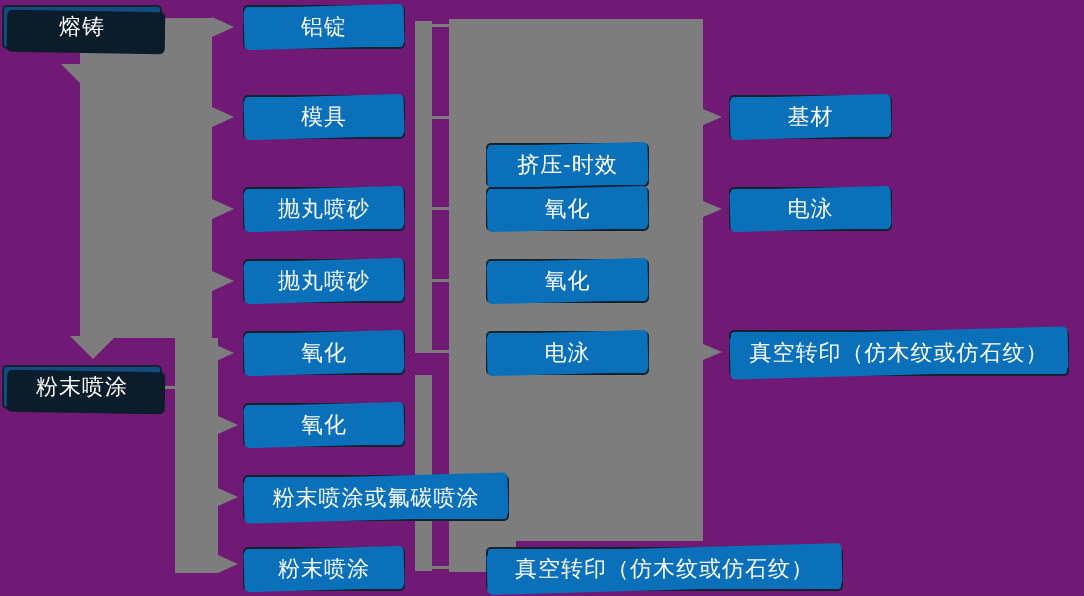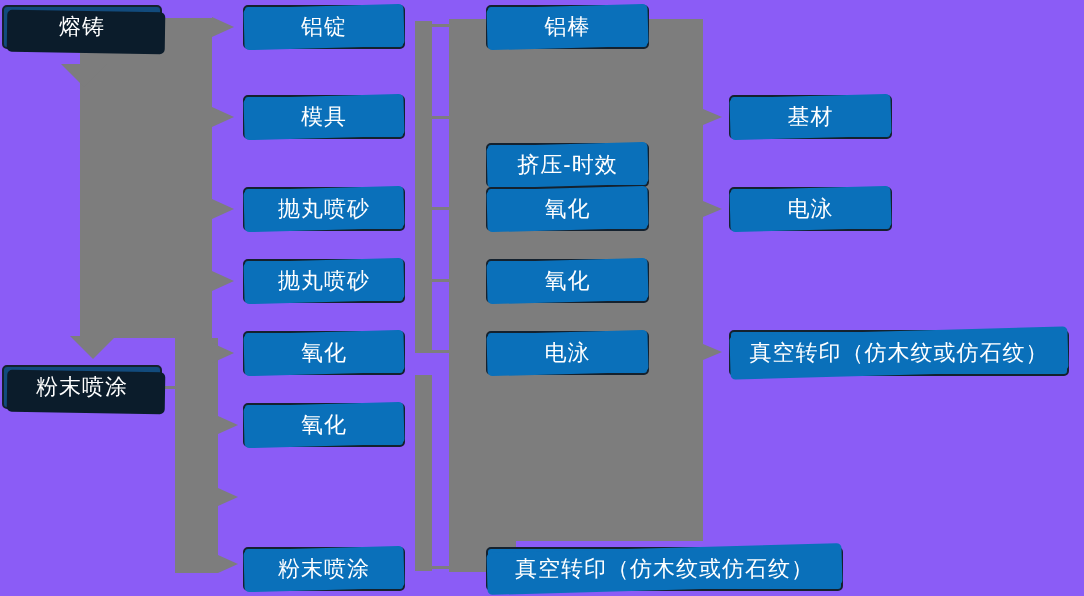--- a/index.html
+++ b/index.html
@@ -1,20 +1,20 @@
 <!DOCTYPE html>
 <html><head>
 <meta charset="utf-8">
 <style>
   html,body{margin:0;padding:0;}
   body{
     width:1084px;height:596px;background:#ffffff;overflow:hidden;
     font-family:"Liberation Sans","DejaVu Sans",sans-serif;
   }
-  #stage{position:relative;width:1084px;height:596px;background:#8b5cf6;}
+  #stage{position:relative;width:1084px;height:596px;background:#701a75;}
 
   
   .gray{position:absolute;background:#7d7d7d;z-index:1;}
   .tick{position:absolute;background:#7d7d7d;height:3px;z-index:1;}
 
   .arr{position:absolute;width:0;height:0;z-index:1;}
   .arr-right-lg{border-top:10px solid transparent;border-bottom:10px solid transparent;border-left:22px solid #7d7d7d;}
   .arr-right-md{border-top:9px solid transparent;border-bottom:9px solid transparent;border-left:20px solid #7d7d7d;}
   .arr-right-sm{border-top:8px solid transparent;border-bottom:8px solid transparent;border-left:19px solid #7d7d7d;}
   .arr-down{border-left:23px solid transparent;border-right:23px solid transparent;border-top:23px solid #7d7d7d;}
@@ -92,27 +92,27 @@
   </div>
   <div class="node blue" style="left:243px;top:259px;width:162px;">
     <span>抛丸喷砂</span>
   </div>
   <div class="node blue" style="left:243px;top:331px;width:162px;">
     <span>氧化</span>
   </div>
   <div class="node blue" style="left:243px;top:403px;width:162px;">
     <span>氧化</span>
   </div>
+  <div class="node blue" style="left:243px;top:475px;width:266px;height:46px;">
+    <span>粉末喷涂或氟碳喷涂</span>
+  </div>
   <div class="node blue" style="left:243px;top:547px;width:162px;">
     <span>粉末喷涂</span>
   </div>
 
-  <div class="node blue" style="left:486px;top:5px;width:163px;">
-    <span>铝棒</span>
-  </div>
   <div class="node blue" style="left:486px;top:95px;width:163px;margin-top:48px;">
     <span>挤压-时效</span>
   </div>
   <div class="node blue" style="left:486px;top:187px;width:163px;">
     <span>氧化</span>
   </div>
   <div class="node blue" style="left:486px;top:259px;width:163px;">
     <span>氧化</span>
   </div>
   <div class="node blue" style="left:486px;top:331px;width:163px;">

